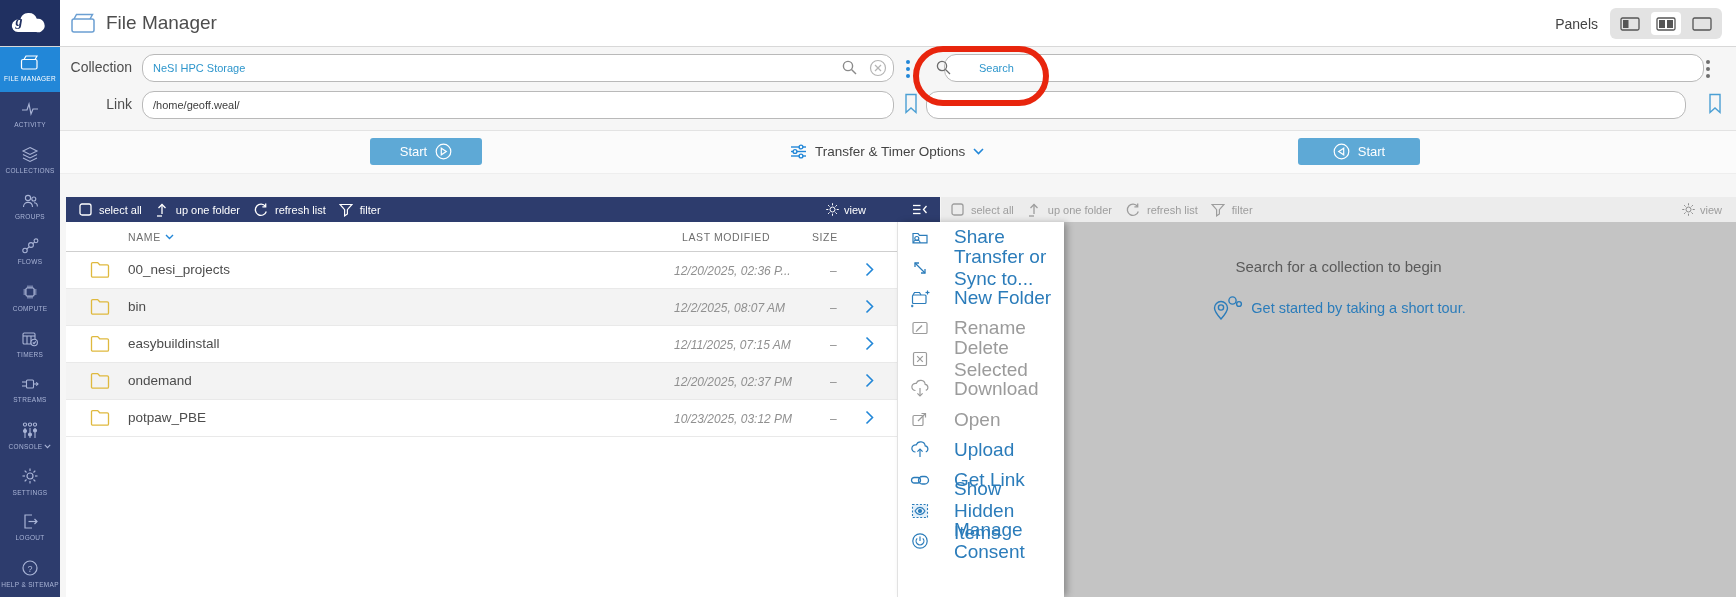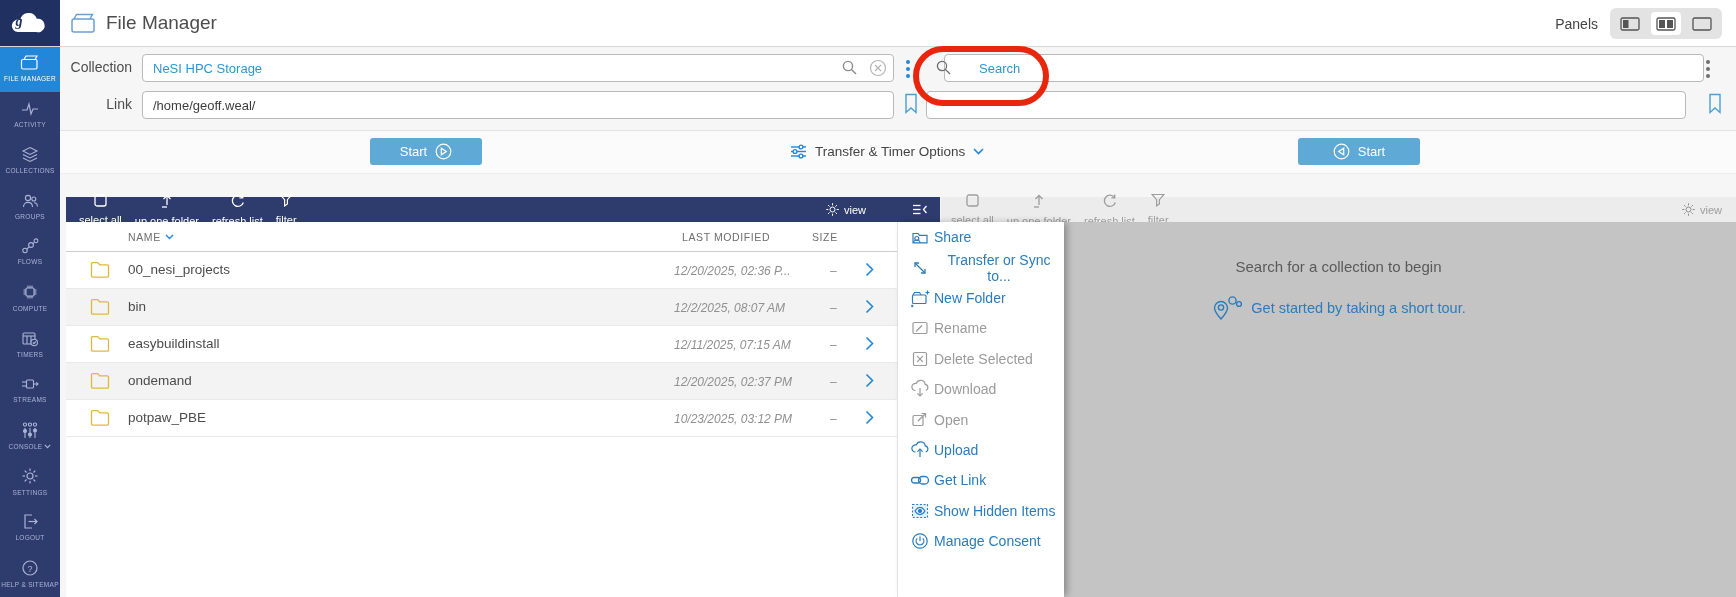--- a/index.html
+++ b/index.html
@@ -18,22 +18,22 @@
   .panel-btn.selected{background:#fff;}
   
   .sidebar{position:absolute;left:0;top:46px;width:60px;bottom:0;background:#2d3c6d;display:flex;flex-direction:column;z-index:5;}
   .side-item{flex:1;display:flex;flex-direction:column;align-items:center;justify-content:center;gap:4px;color:#a9b4d6;cursor:pointer;}
   .side-item.active{background:#2287d8;color:#fff;}
   .side-label{font-size:6.5px;letter-spacing:.3px;text-align:center;line-height:1.3;display:flex;align-items:center;gap:2px;}
   
   .main{position:absolute;left:60px;top:46px;right:0;bottom:0;background:#f6f6f6;}
   .form-label{position:absolute;font-size:14px;color:#4d4d4d;width:72px;text-align:right;}
   .field{position:absolute;height:28px;}
-  .field input{width:100%;height:100%;box-sizing:border-box;border:1px solid #b9b9b9;border-radius:4px;background:#fff;
-               font-family:"Liberation Sans",sans-serif;font-size:13px;padding:0 10px;outline:none;}
+  .field input{width:100%;height:100%;box-sizing:border-box;border:1px solid #b9b9b9;border-radius:12px;background:#fff;
+               font-family:"Liberation Sans",sans-serif;font-size:11px;padding:0 10px;outline:none;}
   .field input.blue-text{color:#2e96cc;padding-right:64px;}
   .field input.search{padding-left:34px;color:#2e96cc;}
   .field input.search::placeholder{color:#2e96cc;opacity:1;}
   .in-icon{position:absolute;top:5px;}
   .dots{display:flex;flex-direction:column;align-items:center;position:absolute;cursor:pointer;}
   .dots b{width:4px;height:4px;border-radius:50%;margin:1.6px 0;}
   .dots.blue b{background:#2287d8;}
   .dots.grey b{background:#6f6f6f;}
   .bookmark{position:absolute;cursor:pointer;}
   .red-oval{position:absolute;left:853px;top:0px;width:124px;height:48px;border:6px solid #e8250d;border-radius:30px;z-index:7;pointer-events:none;}
@@ -43,39 +43,39 @@
              font-family:"Liberation Sans",sans-serif;font-size:13px;display:flex;align-items:center;justify-content:center;gap:8px;cursor:pointer;}
   .start-left{left:310px;width:112px;}
   .start-right{left:1238px;width:122px;}
   .xfer-opts{position:absolute;left:730px;top:7px;height:27px;display:flex;align-items:center;gap:8px;cursor:pointer;}
   .xfer-label{font-size:13.5px;color:#444;}
   
   .tleft{position:absolute;left:6px;top:151px;width:874px;height:25px;background:#2d3c6d;color:#fff;
          display:flex;align-items:center;font-size:11px;}
   .tright{position:absolute;left:881px;right:0;top:151px;height:25px;background:#ececec;color:#9d9d9d;
           display:flex;align-items:center;font-size:11px;}
-  .titem{display:flex;align-items:center;gap:7px;margin-left:13px;cursor:pointer;white-space:nowrap;flex-direction:column;}
+  .titem{display:flex;align-items:center;gap:7px;margin-left:13px;cursor:pointer;white-space:nowrap;}
   .tspacer{flex:1;}
   .tview{display:flex;align-items:center;gap:4px;margin-right:14px;cursor:pointer;}
   
   .content-left{position:absolute;left:6px;top:176px;width:874px;bottom:0;background:#fff;}
   .content-right{position:absolute;left:881px;right:0;top:176px;bottom:0;background:#c4c4c4;}
   .thead{position:relative;height:29px;background:#fff;border-bottom:1px solid #cfcfcf;}
   .th{position:absolute;top:9px;font-size:10.5px;letter-spacing:.6px;color:#6e6e6e;display:flex;align-items:center;gap:4px;text-align:right;}
   .frow{position:relative;height:36px;border-bottom:1px solid #e9e9e9;cursor:pointer;}
   .frow:nth-child(odd){background:#f3f3f3;}
   .ficon{position:absolute;left:24px;top:9px;}
   .fname{position:absolute;left:62px;top:10px;font-size:13.5px;color:#4c4c4c;}
   .fmod{position:absolute;left:608px;top:12px;width:146px;font-size:12px;font-style:italic;color:#909090;white-space:nowrap;overflow:hidden;}
   .fsize{position:absolute;left:764px;top:12px;font-size:12px;color:#909090;}
   .fchev{position:absolute;left:799px;top:10px;}
   
   .menu{position:absolute;left:837px;top:176px;width:166px;bottom:0;background:#fff;z-index:4;
         border-left:1px solid #e2e2e2;box-shadow:4px 0 7px -1px rgba(0,0,0,.3);}
-  .menu-item{height:30.4px;display:flex;align-items:center;gap:4px;padding-left:12px;font-size:14px;color:#2b7cba;cursor:pointer;text-align:center;}
+  .menu-item{height:30.4px;display:flex;align-items:center;gap:24px;padding-left:12px;font-size:19px;color:#2b7cba;cursor:pointer;}
   .menu-item.disabled{color:#9b9b9b;cursor:default;}
   .menu-item .mi{flex:0 0 20px;}
   
   .empty-title{position:absolute;top:36px;left:0;width:100%;text-align:center;font-size:15px;color:#5a5a5a;}
   .tour{position:absolute;top:72px;left:0;width:100%;display:flex;justify-content:center;align-items:center;gap:8px;
         color:#2b7cba;font-size:14.5px;cursor:pointer;}
 </style>
 </head>
 <body>
 

